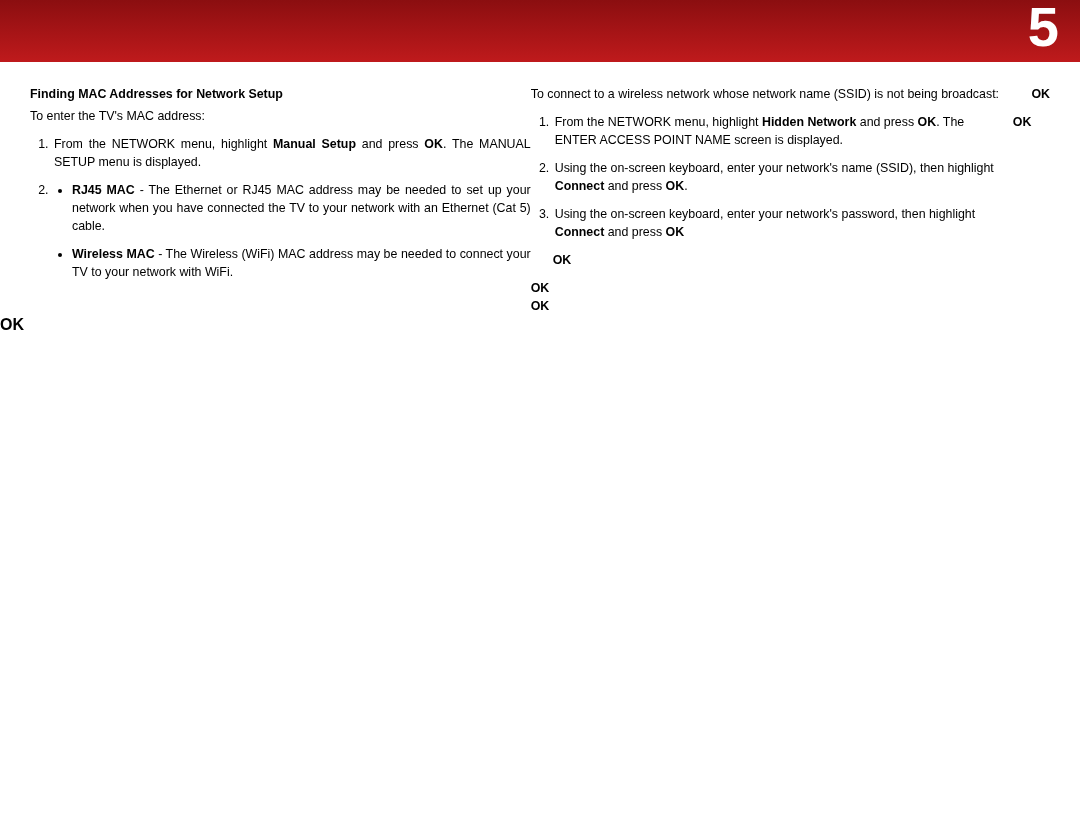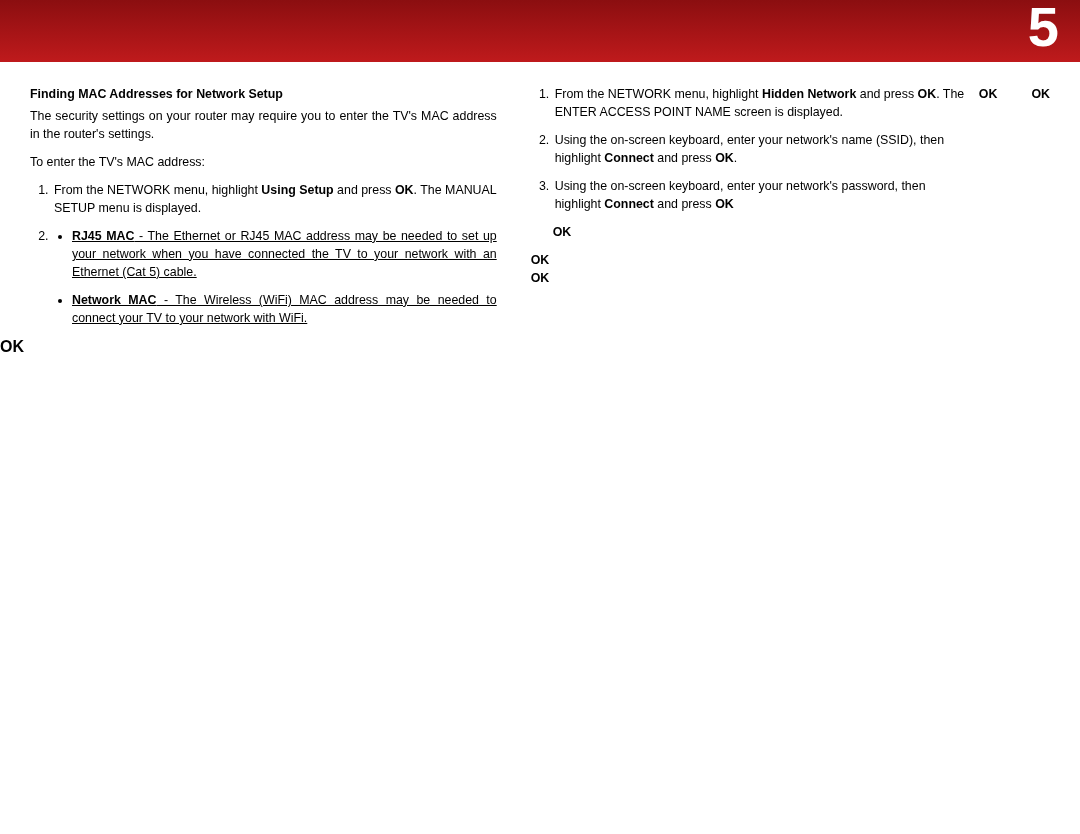--- a/index.html
+++ b/index.html
@@ -21,78 +21,77 @@
   .page-chapter {
     position: absolute;
     right: 20px;
     top: -6px;
     font-size: 56px;
     font-weight: 700;
     letter-spacing: 1px;
   }
   .columns {
     display: flex;
-    gap: 34px;
     padding: 24px 30px 0 30px;
     font-size: 12.4px;
     line-height: 1.45;
   }
   .col {
     flex: 1;
     text-align: justify;
   }
   .sec-head {
     font-weight: 700;
     margin: 0 0 4px 0;
   }
   p { margin: 0 0 10px 0; }
   ol { margin: 0 0 10px 0; padding-left: 22px; }
   ol > li { margin-bottom: 10px; padding-left: 2px; }
   ul { list-style-type: disc; margin: 0 0 10px 0; padding-left: 18px; }
-  ul > li { margin-bottom: 10px; text-decoration: underline; }
+  ul > li { margin-bottom: 10px; }
   b { font-weight: 700; }
 
   .right-flex { display: flex; gap: 12px; }
   .right-text { flex: 1; text-align: left; }
   .right-text ol > li { text-align: left; }
 </style>
 </head>
 <body>
 
 
 
 <div class="top-bar">
   <div class="page-chapter">5</div>
 </div>
 
 <div class="columns">
 
   <div class="col">
     <p class="sec-head">Finding MAC Addresses for Network Setup</p>
-    <p>The security settings on your router may require you to enter the TV's MAC address in the router's settings.</p>
     <p>To enter the TV's MAC address:</p>
 
     <ol>
       <li>
-        <span>From the NETWORK menu, highlight </span><b>Using Setup</b><span> and press </span><b>OK</b><span>. The MANUAL SETUP menu is displayed.</span>
+        <span>From the NETWORK menu, highlight </span><b>Manual Setup</b><span> and press </span><b>OK</b><span>. The MANUAL SETUP menu is displayed.</span>
       </li>
       <li>
         <ul>
           <li>
             <b>RJ45 MAC</b><span> - The Ethernet or RJ45 MAC address may be needed to set up your network when you have connected the TV to your network with an Ethernet (Cat 5) cable.</span>
           </li>
           <li>
-            <b>Network MAC</b><span> - The Wireless (WiFi) MAC address may be needed to connect your TV to your network with WiFi.</span>
+            <b>Wireless MAC</b><span> - The Wireless (WiFi) MAC address may be needed to connect your TV to your network with WiFi.</span>
           </li>
         </ul>
       </li>
     </ol>
   </div>
 
   <div class="col">
+    <p>To connect to a wireless network whose network name (SSID) is not being broadcast:</p>
 
     <div class="right-flex">
       <div class="right-text">
         <ol>
           <li>
             <span>From the NETWORK menu, highlight </span><b>Hidden Network</b><span> and press </span><b>OK</b><span>. The ENTER ACCESS POINT NAME screen is displayed.</span>
           </li>
           <li>
             <span>Using the on-screen keyboard, enter your network's name (SSID), then highlight </span><b>Connect</b><span> and press </span><b>OK</b><span>.</span>
           </li>

